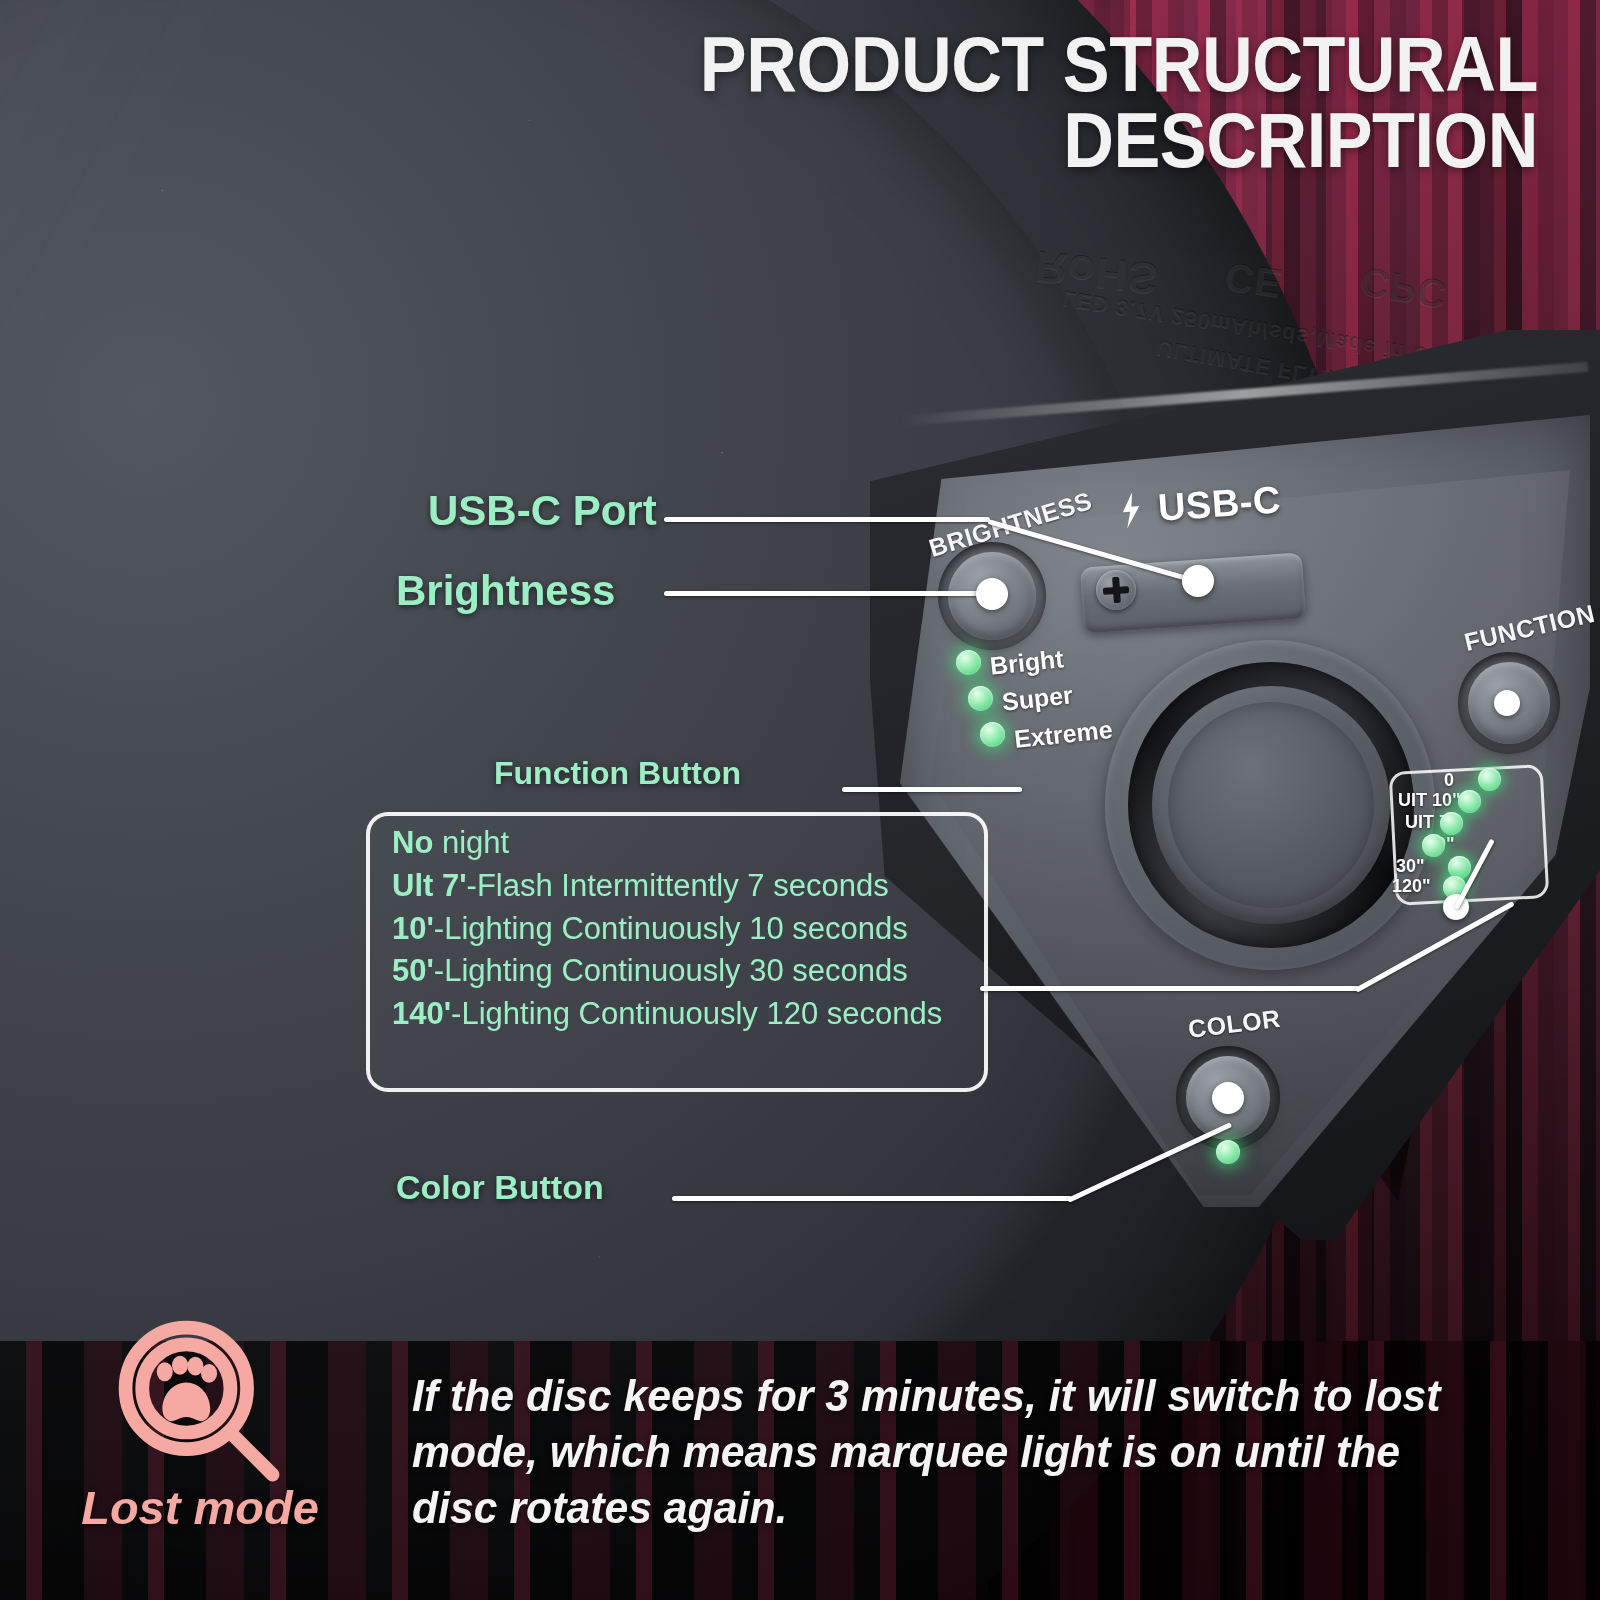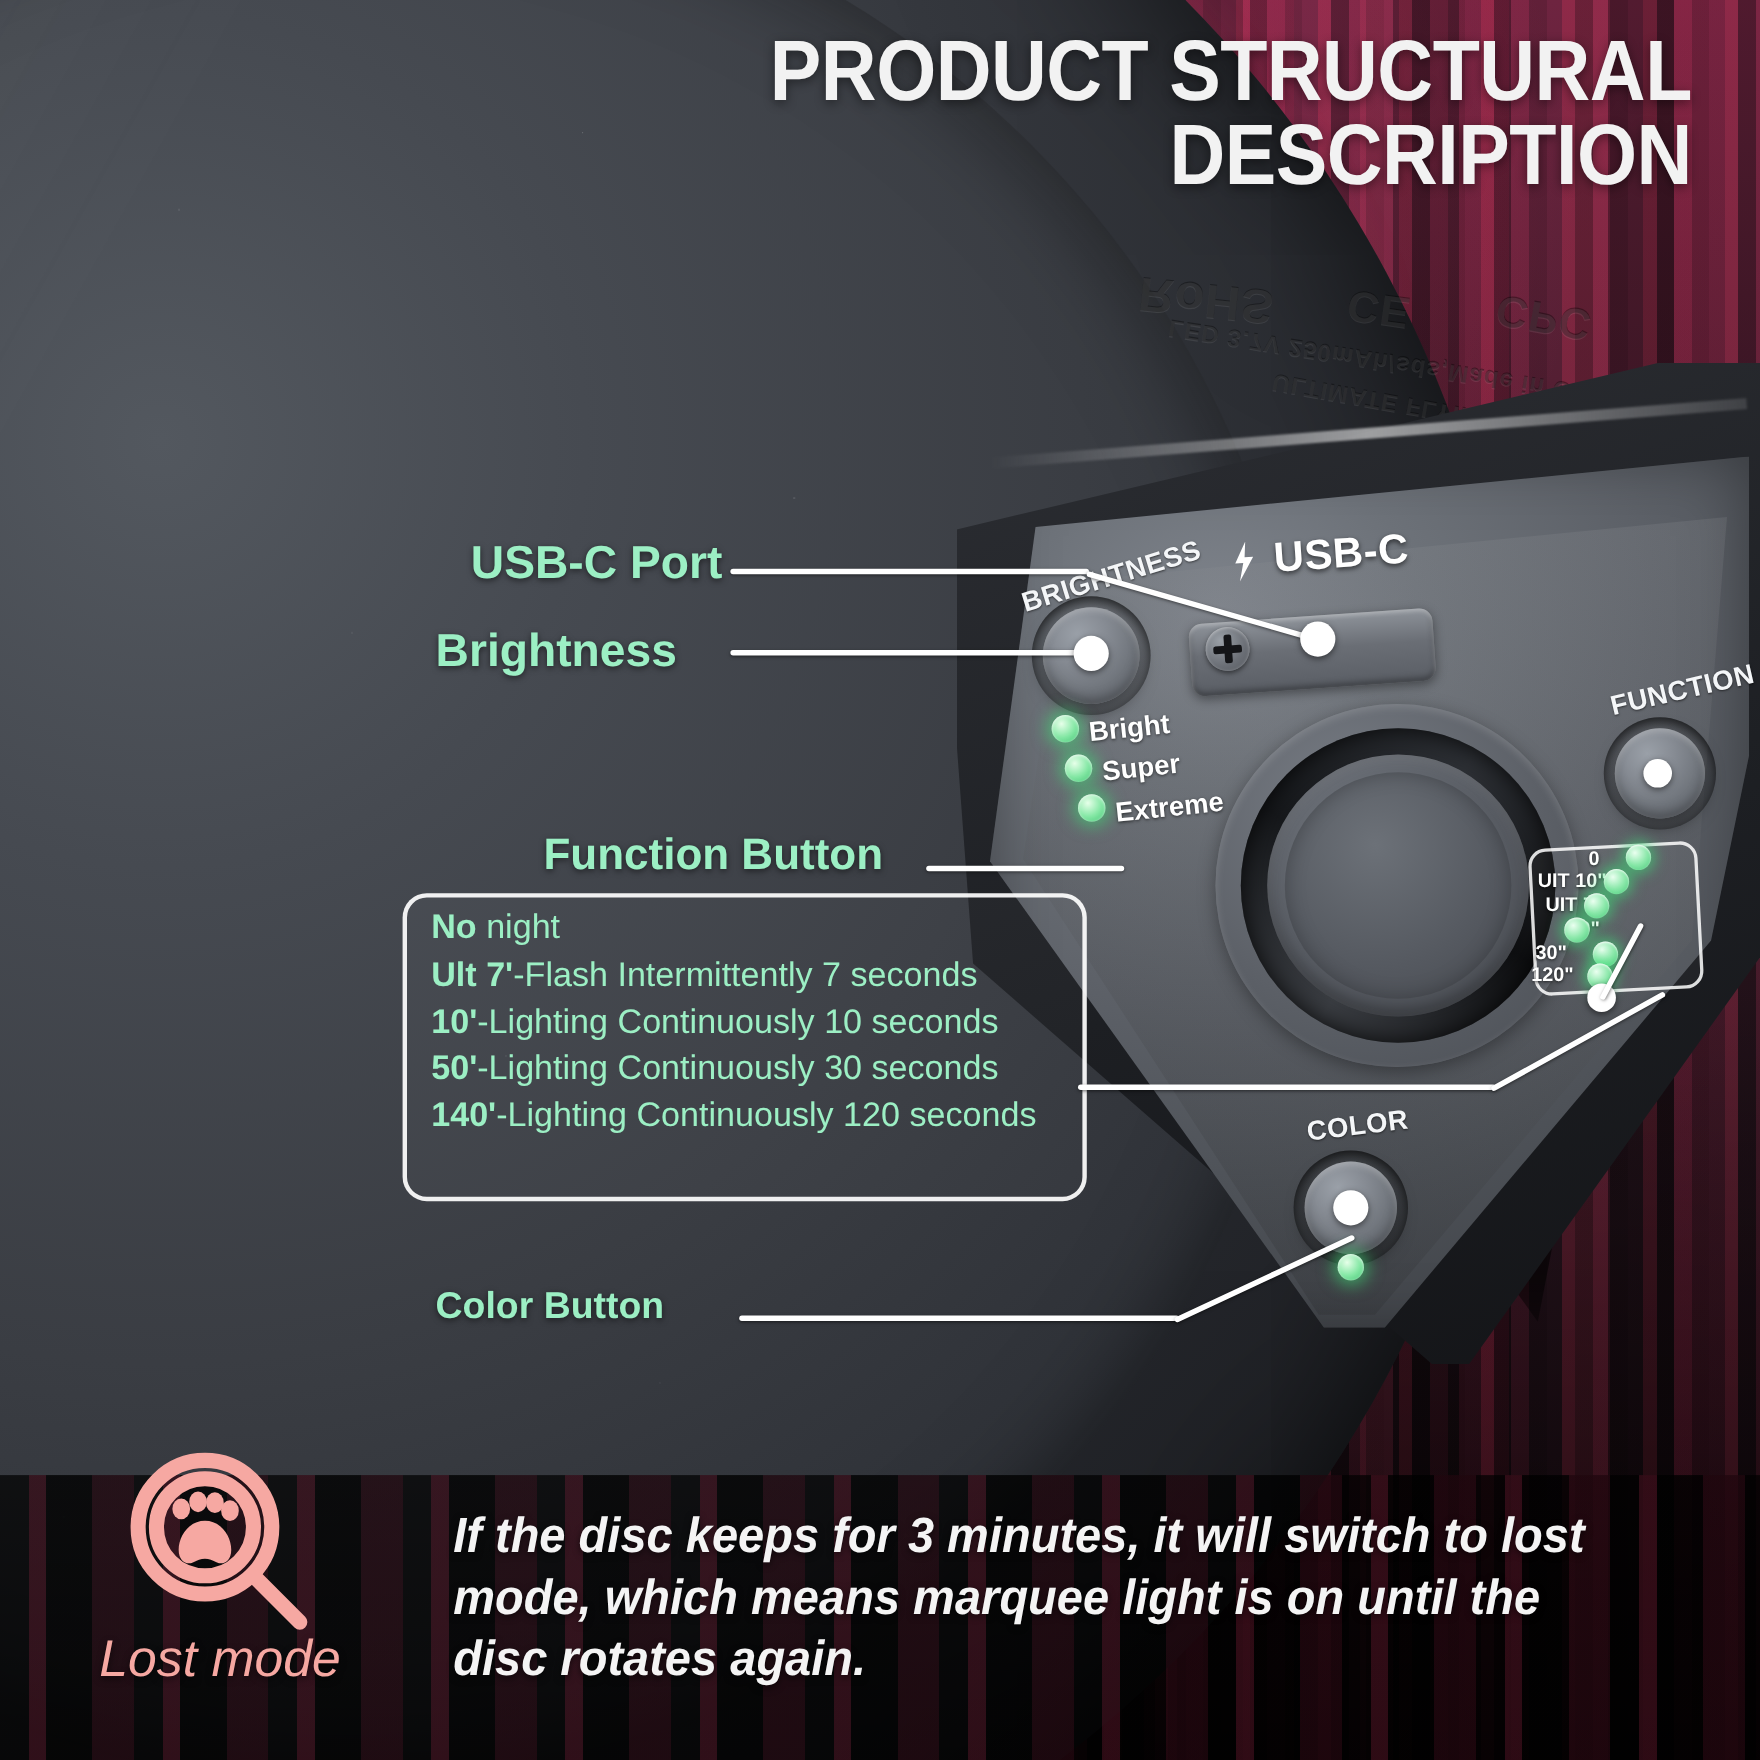--- a/index.html
+++ b/index.html
@@ -248,21 +248,21 @@
     box-shadow:0 0 12px 4px rgba(60,220,118,0.6), inset 0 1px 2px rgba(255,255,255,0.85);
   }
 
   
   .callout{
     position:absolute;color:#9cefc4;font-weight:700;white-space:nowrap;
     text-shadow:0 2px 6px rgba(0,0,0,0.55);
   }
   .c-usbc{left:396px;top:487px;font-size:42px;margin-left:32px;}
   .c-bright{left:396px;top:567px;font-size:42px;}
-  .c-func{left:494px;top:755px;font-size:40px;}
+  .c-func{left:494px;top:755px;font-size:32px;}
   .c-color{left:396px;top:1168px;font-size:34px;}
 
   .leader{position:absolute;background:#ffffff;height:5px;border-radius:3px;
     box-shadow:0 1px 3px rgba(0,0,0,0.5);}
   .leader-d{position:absolute;background:#ffffff;height:5px;border-radius:3px;
     box-shadow:0 1px 3px rgba(0,0,0,0.5);transform-origin:left center;}
   .dot{position:absolute;width:32px;height:32px;border-radius:50%;background:#fff;
     box-shadow:0 2px 6px rgba(0,0,0,0.5);}
   .dot.sm{width:26px;height:26px;}
 
@@ -291,21 +291,21 @@
       rgba(150,30,65,0.16) 84px, rgba(150,30,65,0.16) 122px);
   }
   .banner-text{
     position:absolute;left:412px;top:1368px;width:1120px;
     color:#f4f4f4;font-weight:700;font-style:italic;font-size:45px;line-height:1.24;
     transform:scaleX(0.95);transform-origin:left top;
     text-shadow:0 2px 7px rgba(0,0,0,0.6);
   }
   .lost-label{
     position:absolute;left:50px;top:1480px;width:300px;text-align:center;
-    color:#f6a8a2;font-weight:400;font-style:italic;font-size:47px;
+    color:#f6a8a2;font-weight:700;font-style:italic;font-size:47px;
     text-shadow:0 2px 7px rgba(0,0,0,0.55);
   }
   .lost-icon{position:absolute;left:104px;top:1310px;width:196px;height:196px;}
 </style>
 </head>
 <body>
 
 <div id="stage">
 
   <div class="bg-base"></div>

